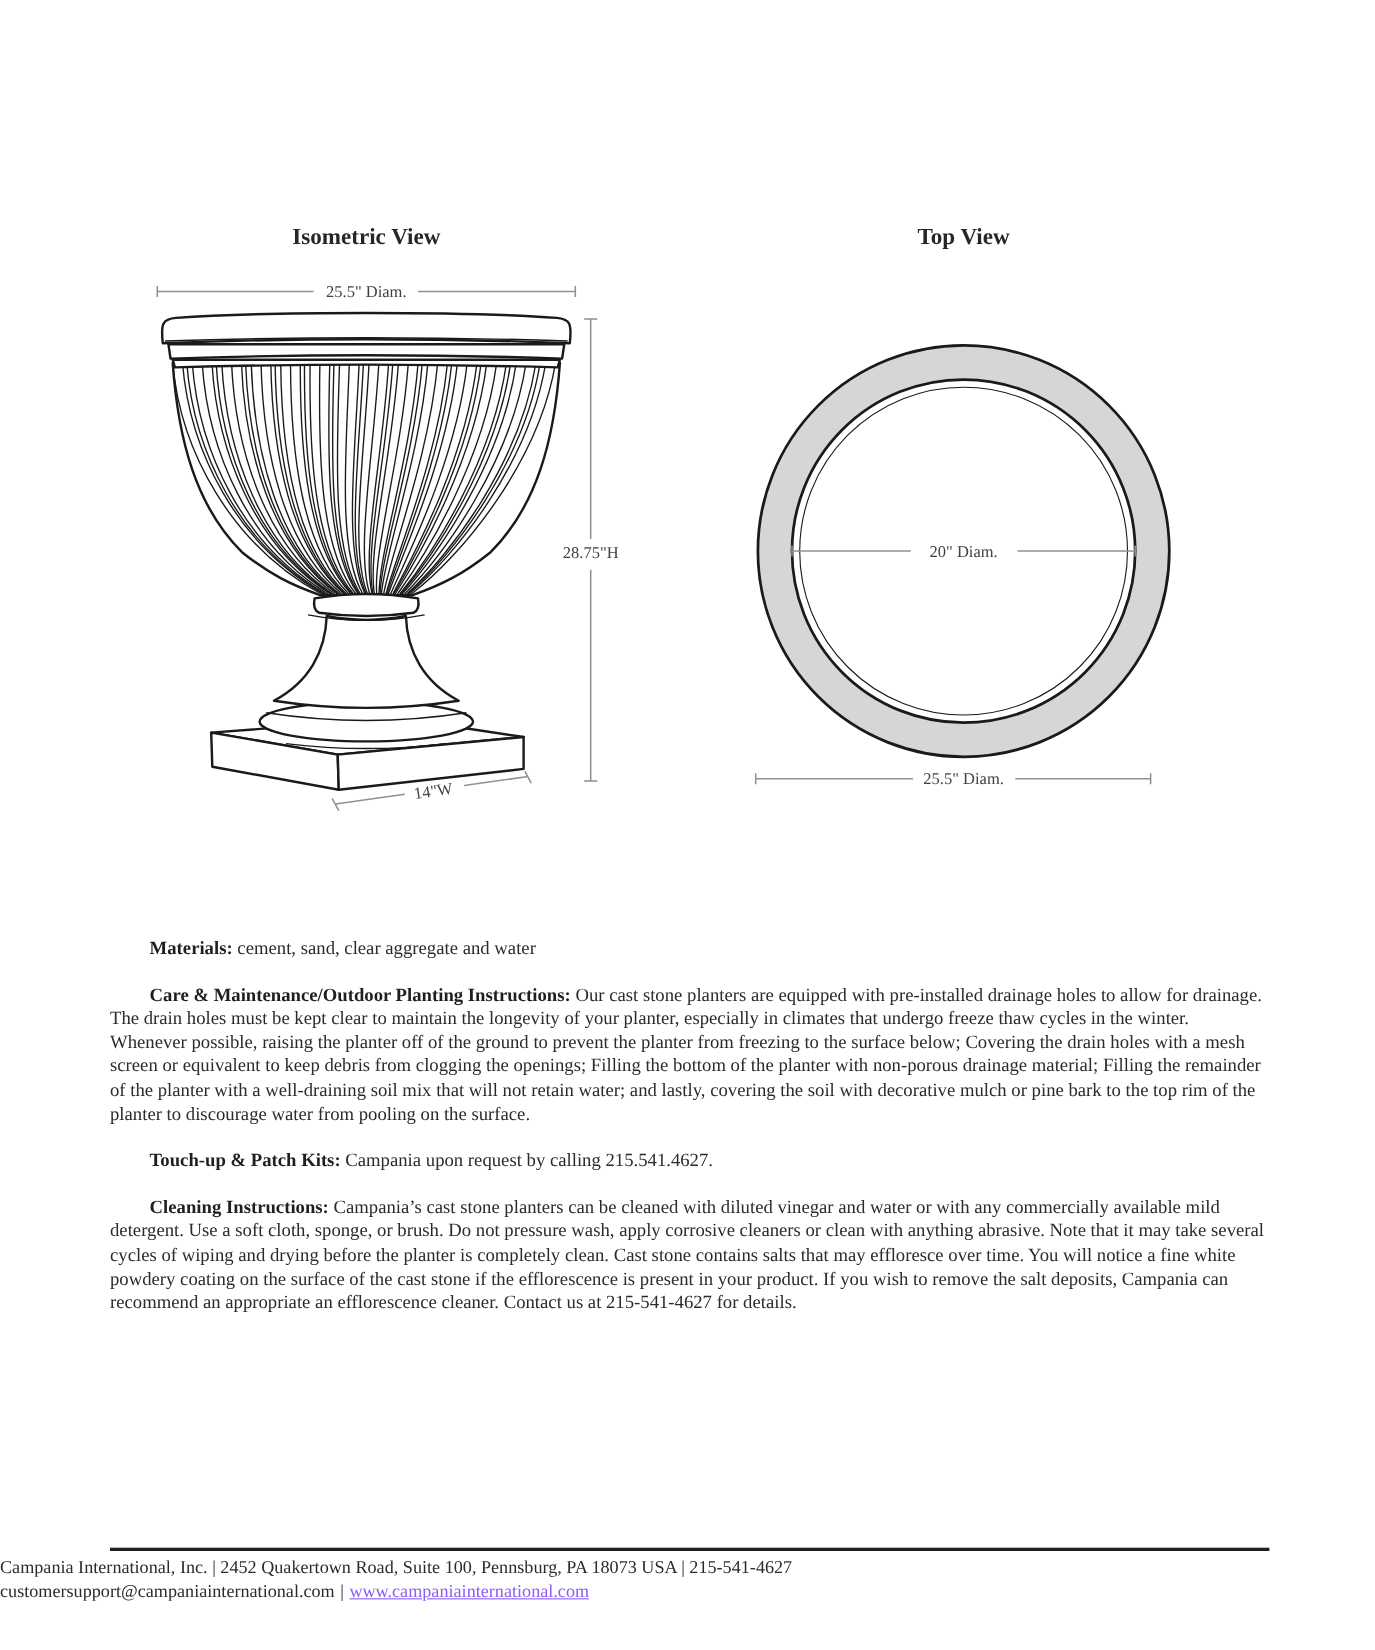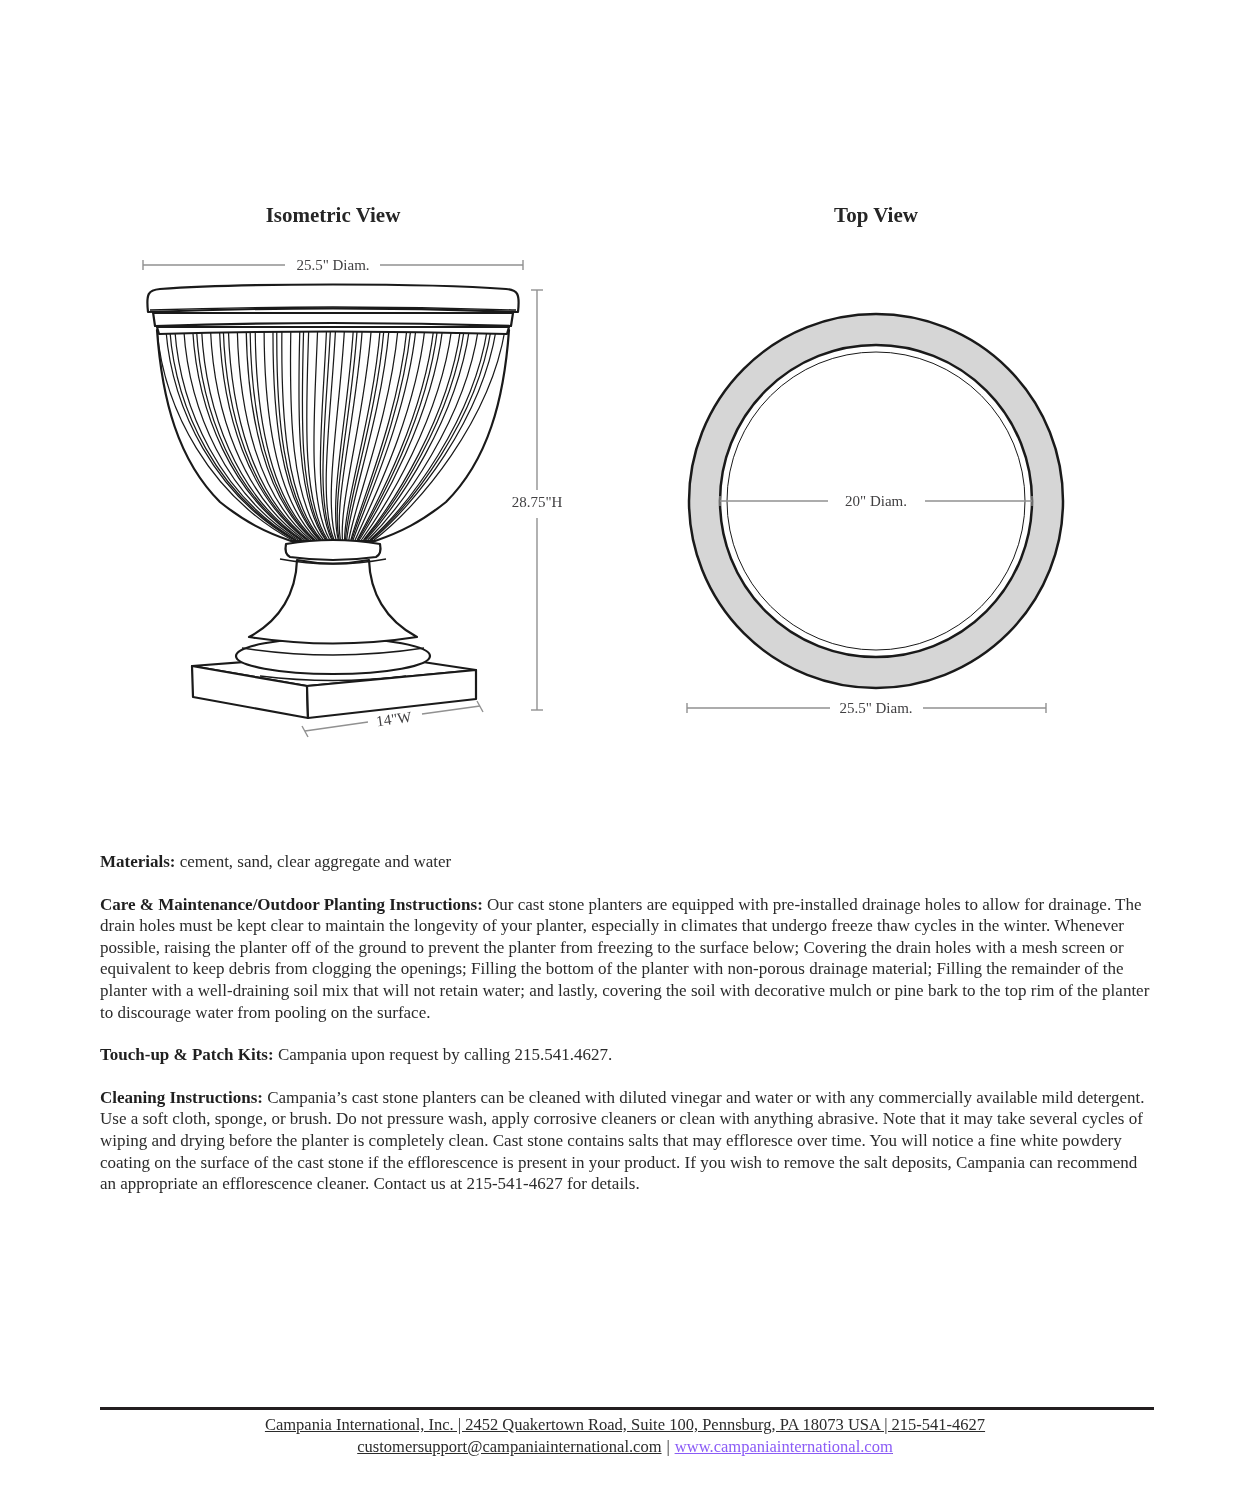--- a/index.html
+++ b/index.html
@@ -21,26 +21,26 @@
 
   svg .outline{fill:#ffffff;stroke:#1a1a1a;stroke-width:2.2;stroke-linejoin:round;}
   svg .thin{fill:none;stroke:#1a1a1a;stroke-width:1.3;}
   svg [data-name="bowl-flutes"] path{fill:none;stroke:#1a1a1a;stroke-width:1.25;}
   svg .dim{stroke:#919191;stroke-width:1.4;fill:none;}
   svg .dimtxt{fill:#414042;font-family:"Liberation Serif",serif;font-size:15px;}
 
   .copy{position:absolute;left:100px;top:851px;width:1054px;
         font-size:17px;line-height:21.6px;color:#2b2b2b;}
   .copy p{margin:0 0 21px 0;}
-  .copy .b{font-weight:bold;color:#1f1f1f;}
+  .copy .b{font-weight:bold;color:#1f1f1f;margin-left:36px;}
 
   .footer-rule{position:absolute;left:100px;top:1407px;width:1054px;height:0;
                border-top:3px solid #231f20;}
-  .footer{position:absolute;left:0;top:1414px;width:100%;text-align:center;
-          font-size:16.5px;line-height:22px;color:#2b2b2b;text-decoration:underline;}
+  .footer{position:absolute;left:0;top:1414px;width:100%;
+          font-size:16.5px;line-height:22px;color:#2b2b2b;}
   .footer a{color:#8b5cf6;text-decoration:underline;cursor:pointer;}
   .footer .sep{margin:0 5px;}
 </style>
 </head>
 <body>
 
 <div class="page" data-name="spec-sheet-page">
 
 
   <div class="view-label top" data-name="top-view-label">Top View</div>

